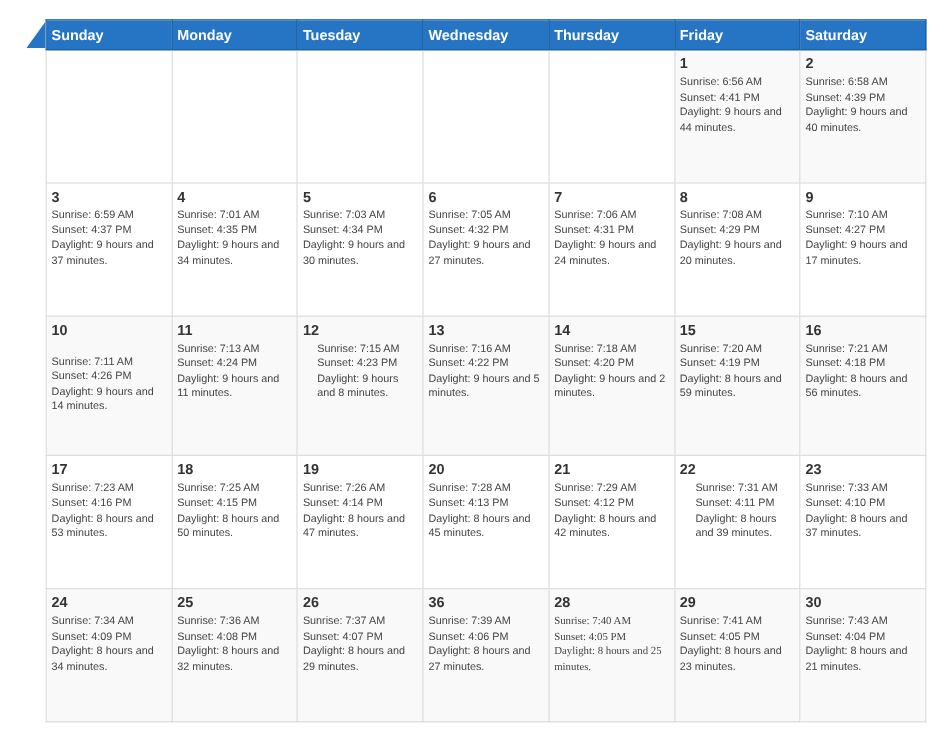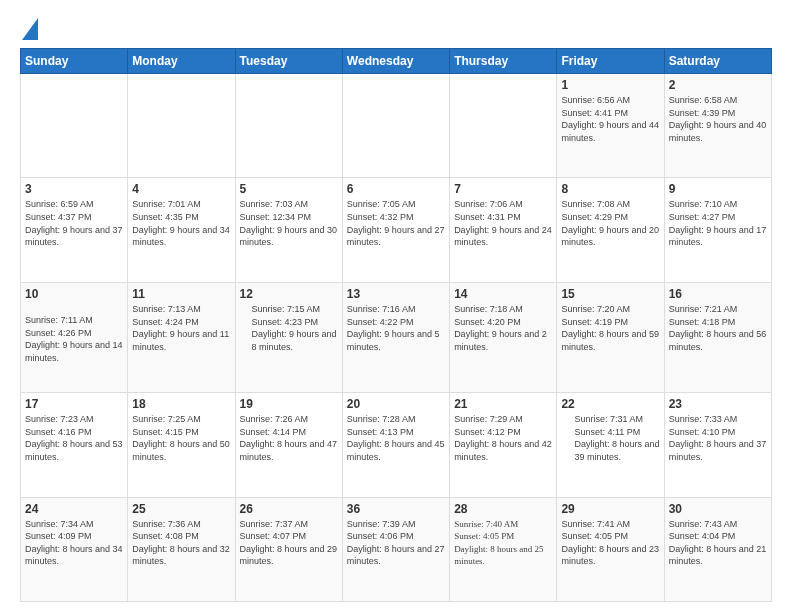--- a/index.html
+++ b/index.html
@@ -8,21 +8,21 @@
       background: #fff;
       width: 792px;
       height: 612px;
       overflow: hidden;
     }
     .page {
       width: 792px;
       height: 612px;
       padding: 16px 20px 10px 20px;
       display: flex;
-      flex-direction: column;
+      flex-direction: row;
     }
     .header {
       display: flex;
       align-items: flex-start;
       justify-content: space-between;
       margin-bottom: 8px;
     }
     .logo {
       display: flex;
       align-items: center;
@@ -159,21 +159,21 @@
           </td>
           <td>
             <span class="day-number">4</span>
             <div class="day-info" style="white-space: pre-line;">Sunrise: 7:01 AM
 Sunset: 4:35 PM
 Daylight: 9 hours and 34 minutes.</div>
           </td>
           <td>
             <span class="day-number">5</span>
             <div class="day-info" style="white-space: pre-line;">Sunrise: 7:03 AM
-Sunset: 12:34 PM
+Sunset: 4:34 PM
 Daylight: 9 hours and 30 minutes.</div>
           </td>
           <td>
             <span class="day-number">6</span>
             <div class="day-info" style="white-space: pre-line;">Sunrise: 7:05 AM
 Sunset: 4:32 PM
 Daylight: 9 hours and 27 minutes.</div>
           </td>
           <td>
             <span class="day-number">7</span>

